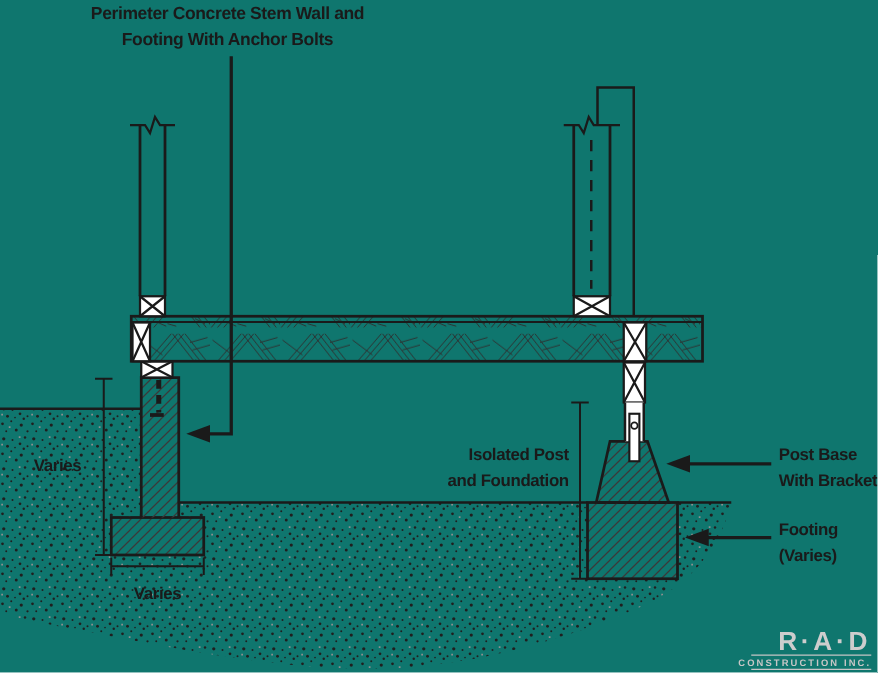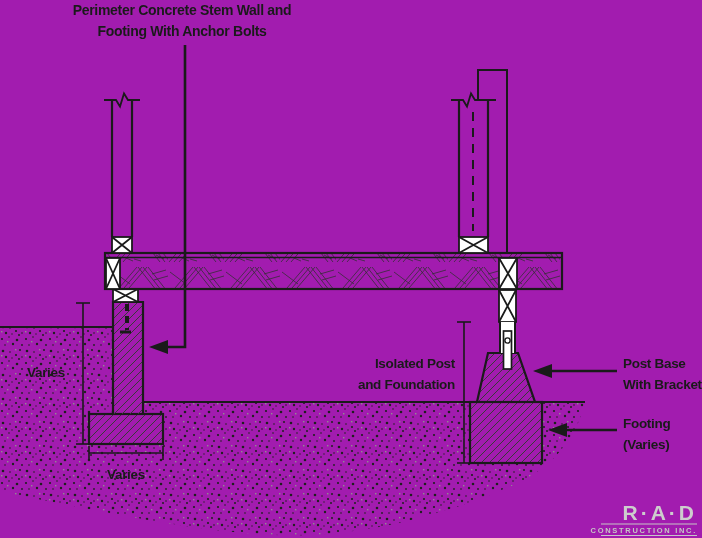--- a/index.html
+++ b/index.html
@@ -1,19 +1,19 @@
 <!DOCTYPE html>
 <html><head>
 <meta charset="utf-8">
 <style>
   html,body{margin:0;padding:0;background:#ffffff;}
   .canvas{
     position:relative;
     width:702px;height:538px;
-    background:#a21caf;
+    background:#0f766e;
     font-family:"Liberation Sans", sans-serif;
     overflow:hidden;
   }
   svg{display:block;}
   .t-label{
     font-family:"Liberation Sans", sans-serif;
     font-weight:700;
     font-size:13.5px;
     letter-spacing:-0.3px;
     fill:#1a1a1a;

